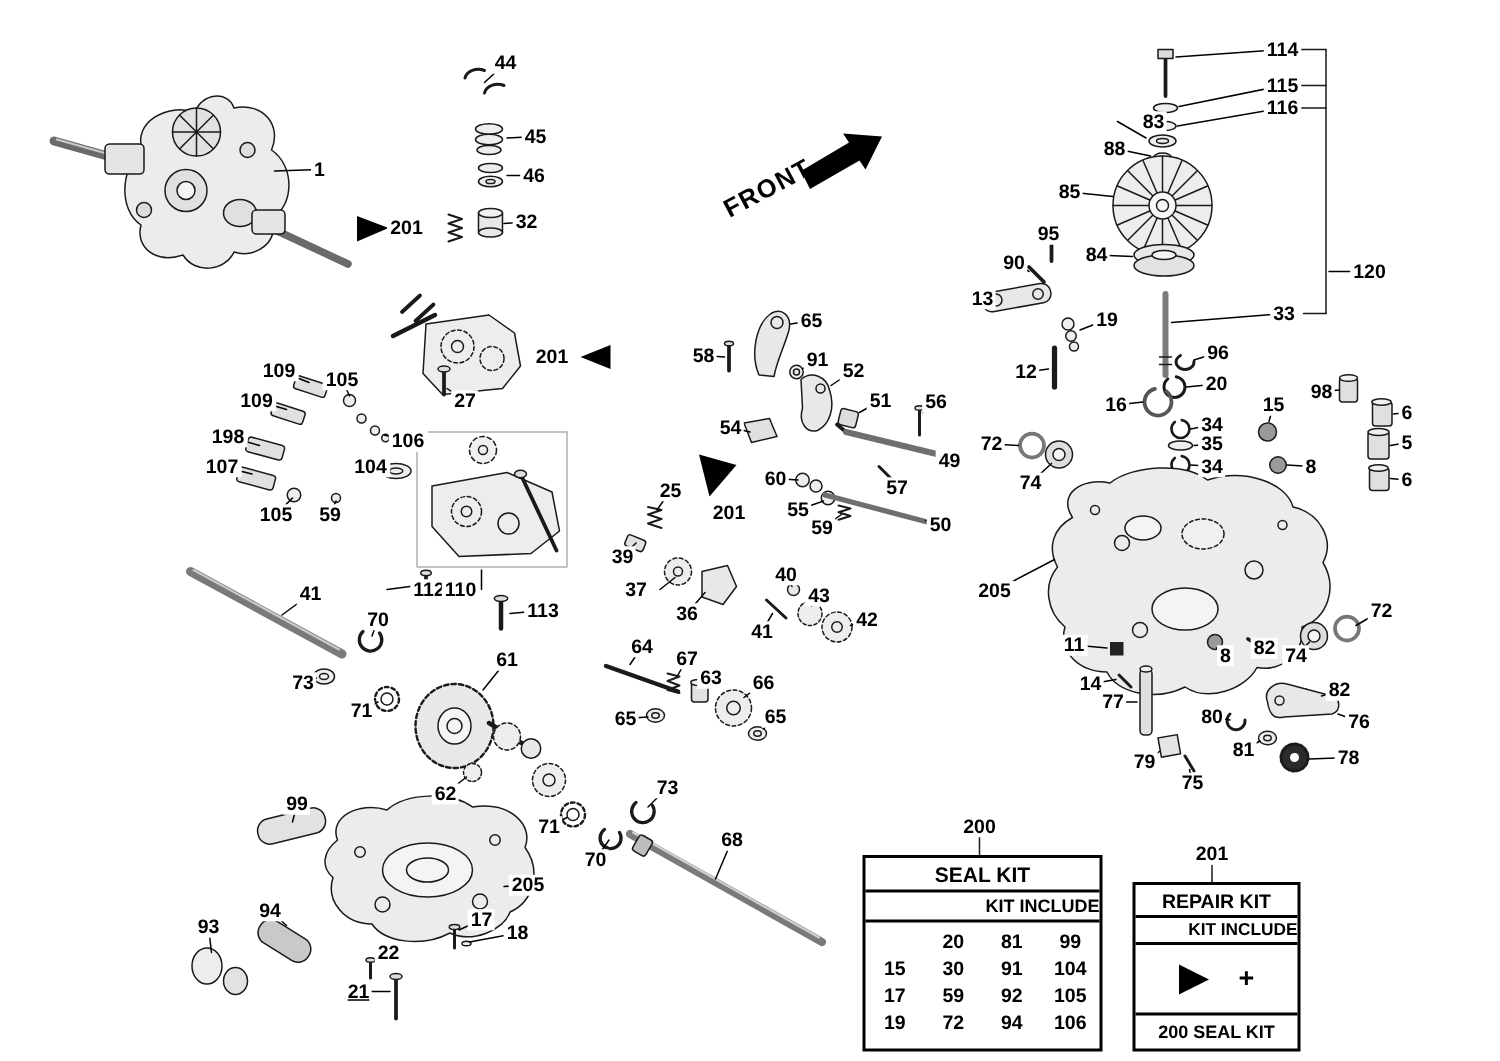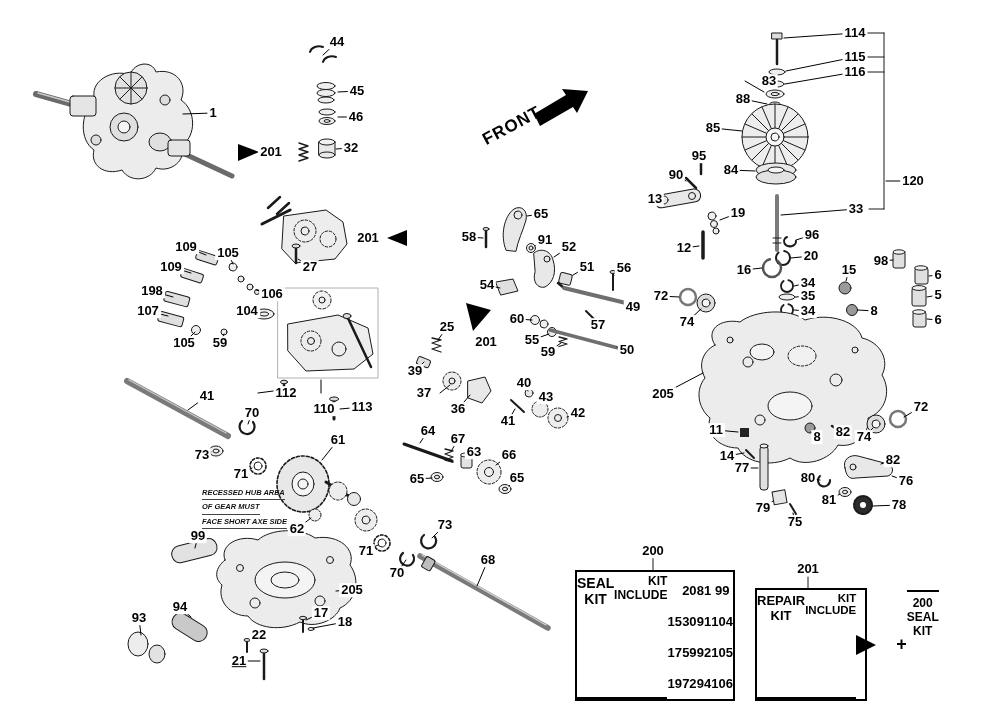--- a/index.html
+++ b/index.html
@@ -16,21 +16,21 @@
   }
   .front-label{
     position:absolute;left:470px;top:116px;width:84px;text-align:center;
     transform:rotate(-28deg);font-weight:bold;font-size:17px;letter-spacing:1px;z-index:5;
   }
   .note{position:absolute;left:202px;top:487px;width:90px;z-index:5;
     font-style:italic;font-weight:bold;font-size:7.5px;line-height:1.5;color:#111;}
   .note-line{border-bottom:1px solid #444;width:fit-content;padding-bottom:1px;margin-bottom:1px;}
   .kit-box{
     position:absolute;border:2px solid #000;background:#fff;z-index:4;
-    display:flex;flex-direction:row;box-sizing:border-box;
+    display:flex;flex-direction:column;box-sizing:border-box;
   }
   .kit-title{font-weight:bold;font-size:14px;text-align:center;padding:3px 0 2px;border-bottom:2px solid #000;}
   .kit-sub{font-weight:bold;font-size:12px;text-align:right;padding:2px 0;border-bottom:2px solid #000;}
   .kit-table{width:100%;border-collapse:collapse;margin-top:3px;}
   .kit-table td{width:25%;text-align:center;font-weight:bold;font-size:13px;padding:1.5px 0;}
   #repair-kit .kit-title{font-size:13px;}
   #repair-kit .kit-sub{font-size:11.5px;}
   .kit-content{flex:1;display:flex;align-items:center;justify-content:center;gap:20px;}
   .arrow-right{width:0;height:0;border-left:20px solid #000;border-top:10px solid transparent;border-bottom:10px solid transparent;}
   .plus{font-weight:bold;font-size:18px;}
@@ -431,25 +431,20 @@
           <line x1="829" y1="500" x2="840" y2="494"></line>
           <line x1="899" y1="505" x2="873" y2="506"></line>
           <line x1="763" y1="508" x2="773" y2="501"></line>
           <line x1="795" y1="522" x2="793" y2="513"></line>
         </g>
     </g>
   </svg>
 
   <div class="front-label">FRONT</div>
 
-  <div class="note">
-    <div class="note-line">RECESSED HUB AREA</div>
-    <div class="note-line">OF GEAR MUST</div>
-    <div class="note-line">FACE SHORT AXE SIDE</div>
-  </div>
 
   <div class="callout" style="left:653px;top:551px">200</div>
   <div class="callout" style="left:808px;top:569px">201</div>
 
   <div class="kit-box" id="seal-kit" style="left:575px;top:570px;width:160px;height:131px">
     <div class="kit-title">SEAL KIT</div>
     <div class="kit-sub">KIT INCLUDE</div>
     <table class="kit-table">
       <tbody>
           <tr>
@@ -501,21 +496,21 @@
     <div class="callout" style="left: 186px; top: 247px;">109</div>
     <div class="callout" style="left: 171px; top: 267px;">109</div>
     <div class="callout" style="left: 228px; top: 253px;">105</div>
     <div class="callout" style="left: 152px; top: 291px;">198</div>
     <div class="callout" style="left: 272px; top: 294px;">106</div>
     <div class="callout" style="left: 148px; top: 311px;">107</div>
     <div class="callout" style="left: 247px; top: 311px;">104</div>
     <div class="callout" style="left: 184px; top: 343px;">105</div>
     <div class="callout" style="left: 220px; top: 343px;">59</div>
     <div class="callout" style="left: 258px; top: 393px; margin-left: 28px;">112</div>
-    <div class="callout" style="left: 324px; top: 393px; margin-top: 16px;">110</div>
+    <div class="callout" style="left: 307px; top: 393px;">110</div>
     <div class="callout" style="left: 362px; top: 407px;">113</div>
     <div class="callout" style="left: 207px; top: 396px;">41</div>
     <div class="callout" style="left: 252px; top: 413px;">70</div>
     <div class="callout" style="left: 202px; top: 455px;">73</div>
     <div class="callout" style="left: 241px; top: 474px;">71</div>
     <div class="callout" style="left: 338px; top: 440px;">61</div>
     <div class="callout" style="left: 297px; top: 529px;">62</div>
     <div class="callout" style="left: 198px; top: 536px;">99</div>
     <div class="callout" style="left: 352px; top: 590px;">205</div>
     <div class="callout" style="left: 180px; top: 607px;">94</div>

